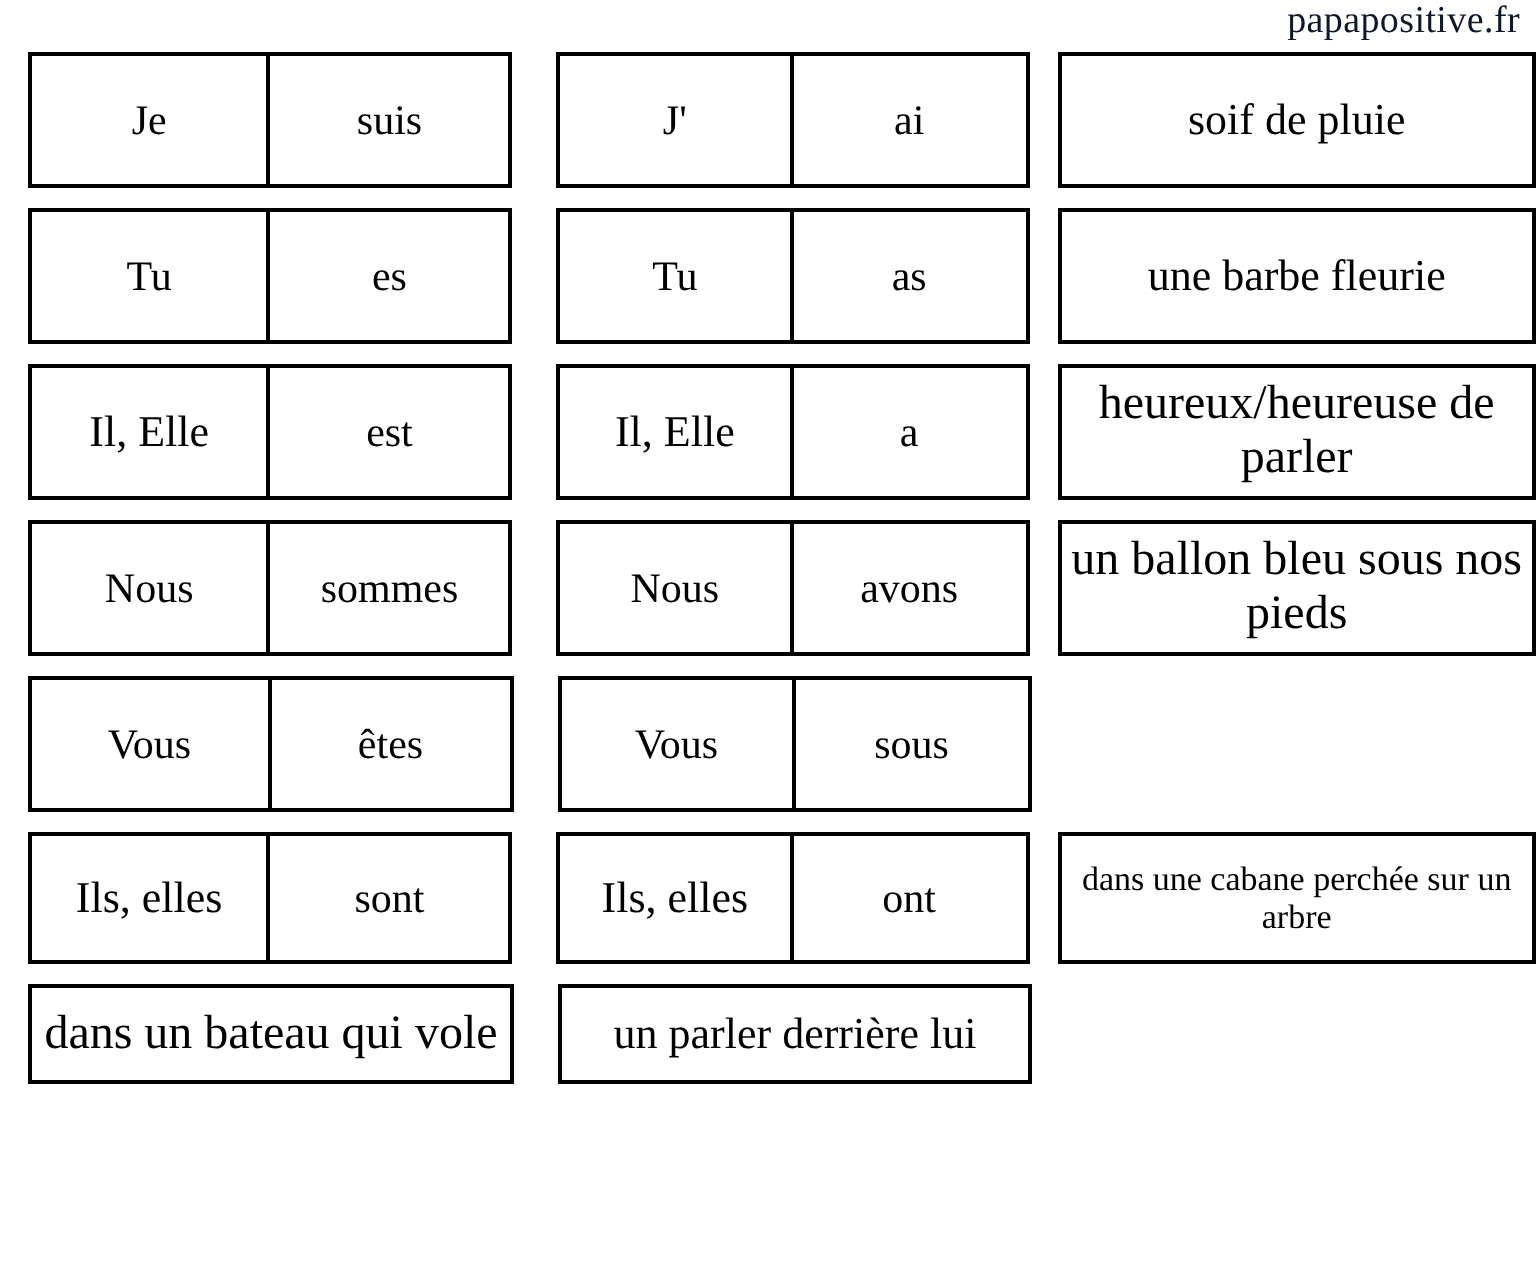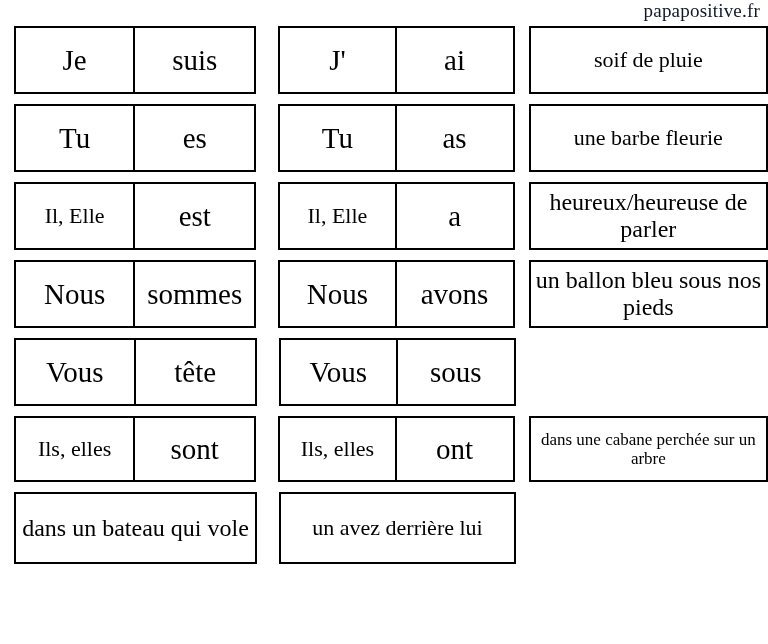--- a/index.html
+++ b/index.html
@@ -66,24 +66,24 @@
     border-right: 2px solid #000000;
   }
   .cell.right {
     width: 50%;
   }
   .cell.full {
     width: 100%;
     border-radius: 28px;
   }
   .h64 { height: 64px; }
-  .h66 { height: 68px; }
+  .h66 { height: 46px; }
   .h62 { height: 62px; }
 
-  .t-lg { font-size: 29px; }
+  .t-lg { font-size: 21px; }
   .t-md { font-size: 22px; }
   .t-sm { font-size: 24px; }
   .t-xs { font-size: 17px; }
 
   .two-line {
     line-height: 1.12;
   }
 </style>
 </head>
 <body>
@@ -146,21 +146,21 @@
         <div class="cell right h64 t-lg">avons</div>
       </div>
       <div class="group g3">
         <div class="cell full h64 t-sm two-line">un ballon bleu sous nos pieds</div>
       </div>
     </div>
 
     <div class="row">
       <div class="group g1">
         <div class="cell left h64 t-lg">Vous</div>
-        <div class="cell right h64 t-lg">tête</div>
+        <div class="cell right h64 t-lg">êtes</div>
       </div>
       <div class="group g2">
         <div class="cell left h64 t-lg">Vous</div>
         <div class="cell right h64 t-lg">sous</div>
       </div>
     </div>
 
     <div class="row">
       <div class="group g1">
         <div class="cell left h62 t-md">Ils, elles</div>
@@ -173,18 +173,18 @@
       <div class="group g3">
         <div class="cell full h62 t-xs two-line">dans une cabane perchée sur un arbre</div>
       </div>
     </div>
 
     <div class="row">
       <div class="group g1">
         <div class="cell full h66 t-sm two-line">dans un bateau qui vole</div>
       </div>
       <div class="group g2">
-        <div class="cell full h66 t-md two-line">un avez derrière lui</div>
+        <div class="cell full h66 t-md two-line">un parler derrière lui</div>
       </div>
     </div>
 
   </div>
 </div>
 
 </body></html>

